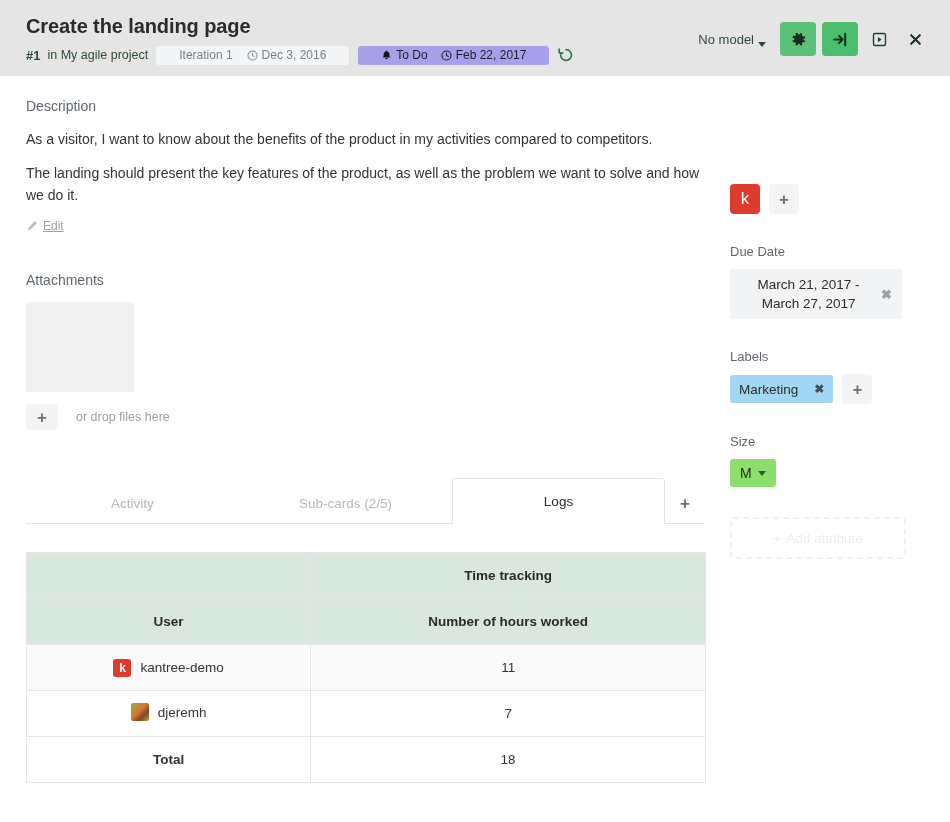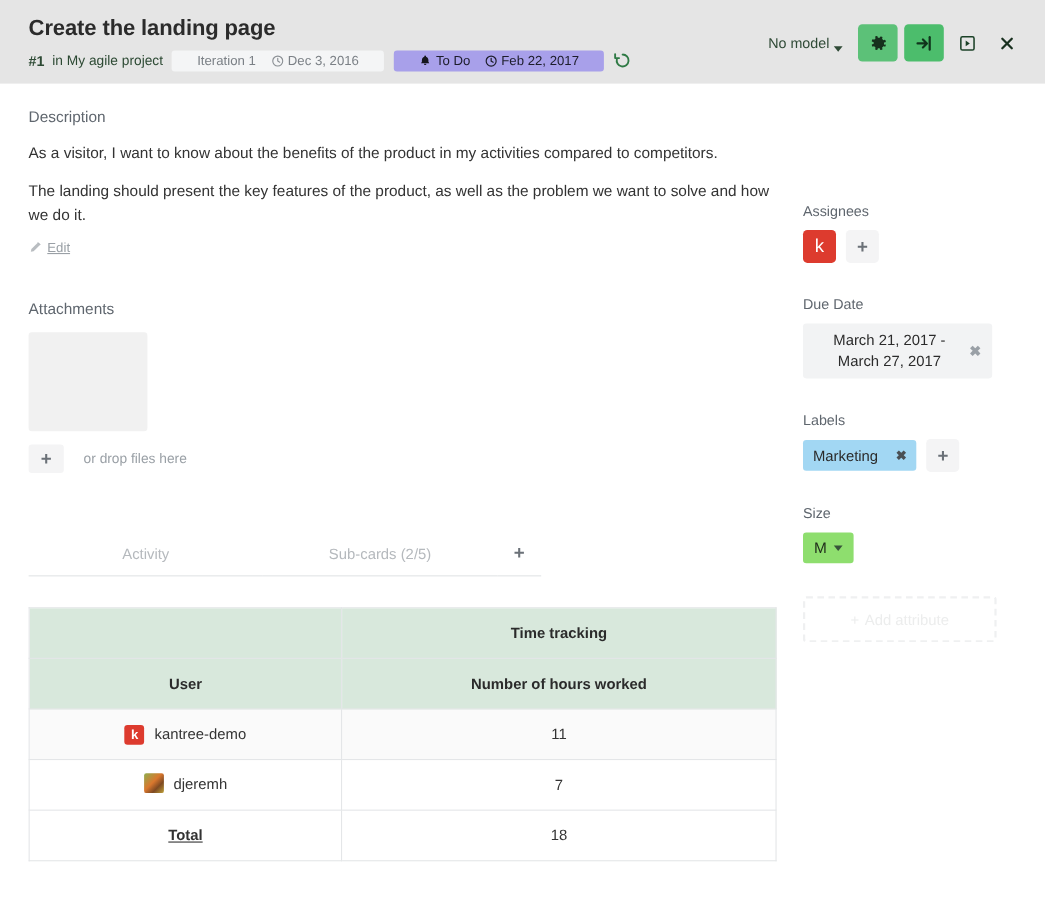--- a/index.html
+++ b/index.html
@@ -187,21 +187,21 @@
     background: #dd3b2e; color: #ffffff;
     font-size: 12px; font-weight: bold;
     display: flex; align-items: center; justify-content: center;
     line-height: 1;
   }
   .avatar-photo {
     width: 18px; height: 18px; border-radius: 2px;
     background: linear-gradient(135deg,#8fae4e 0%,#d9772e 45%,#7e4a22 70%,#bfa23a 100%);
     flex: 0 0 18px;
   }
-  .bold-cell { font-weight: bold; text-decoration: underline; }
+  .bold-cell { font-weight: bold; }
 
   
   .side-label {
     font-size: 13px; color: #5f666e; margin-bottom: 10px;
   }
   .side-group { margin-bottom: 30px; }
   .side-row { display: flex; align-items: center; gap: 9px; }
   .avatar-big {
     width: 30px; height: 30px; border-radius: 4px;
     background: #dd3b2e; color: #fff;
@@ -377,20 +377,21 @@
           <span class="plus-glyph">+</span>
         </div>
         <div class="drop-hint">or drop files here</div>
       </div>
     </div>
 
     <div class="tabs-block">
       <div class="tabs">
         <div class="tab">Activity</div>
         <div class="tab">Sub-cards (2/5)</div>
+        <div class="tab active">Logs</div>
         <div class="tab-add">
           <span class="plus-glyph">+</span>
         </div>
       </div>
 
       <table class="log-table">
         <tbody>
           <tr>
             <td class="hdr blank"></td>
             <td class="hdr">Time tracking</td>
@@ -422,21 +423,20 @@
             <td>18</td>
           </tr>
         </tbody>
       </table>
     </div>
   </div>
 
   <div class="side-col">
 
     <div class="side-group">
-      <div class="side-label">Assignees</div>
       <div class="side-row">
         <div class="avatar-big">k</div>
         <div class="plus-box-lg">
           <span class="plus-glyph">+</span>
         </div>
       </div>
     </div>
 
     <div class="side-group">
       <div class="side-label">Due Date</div>

